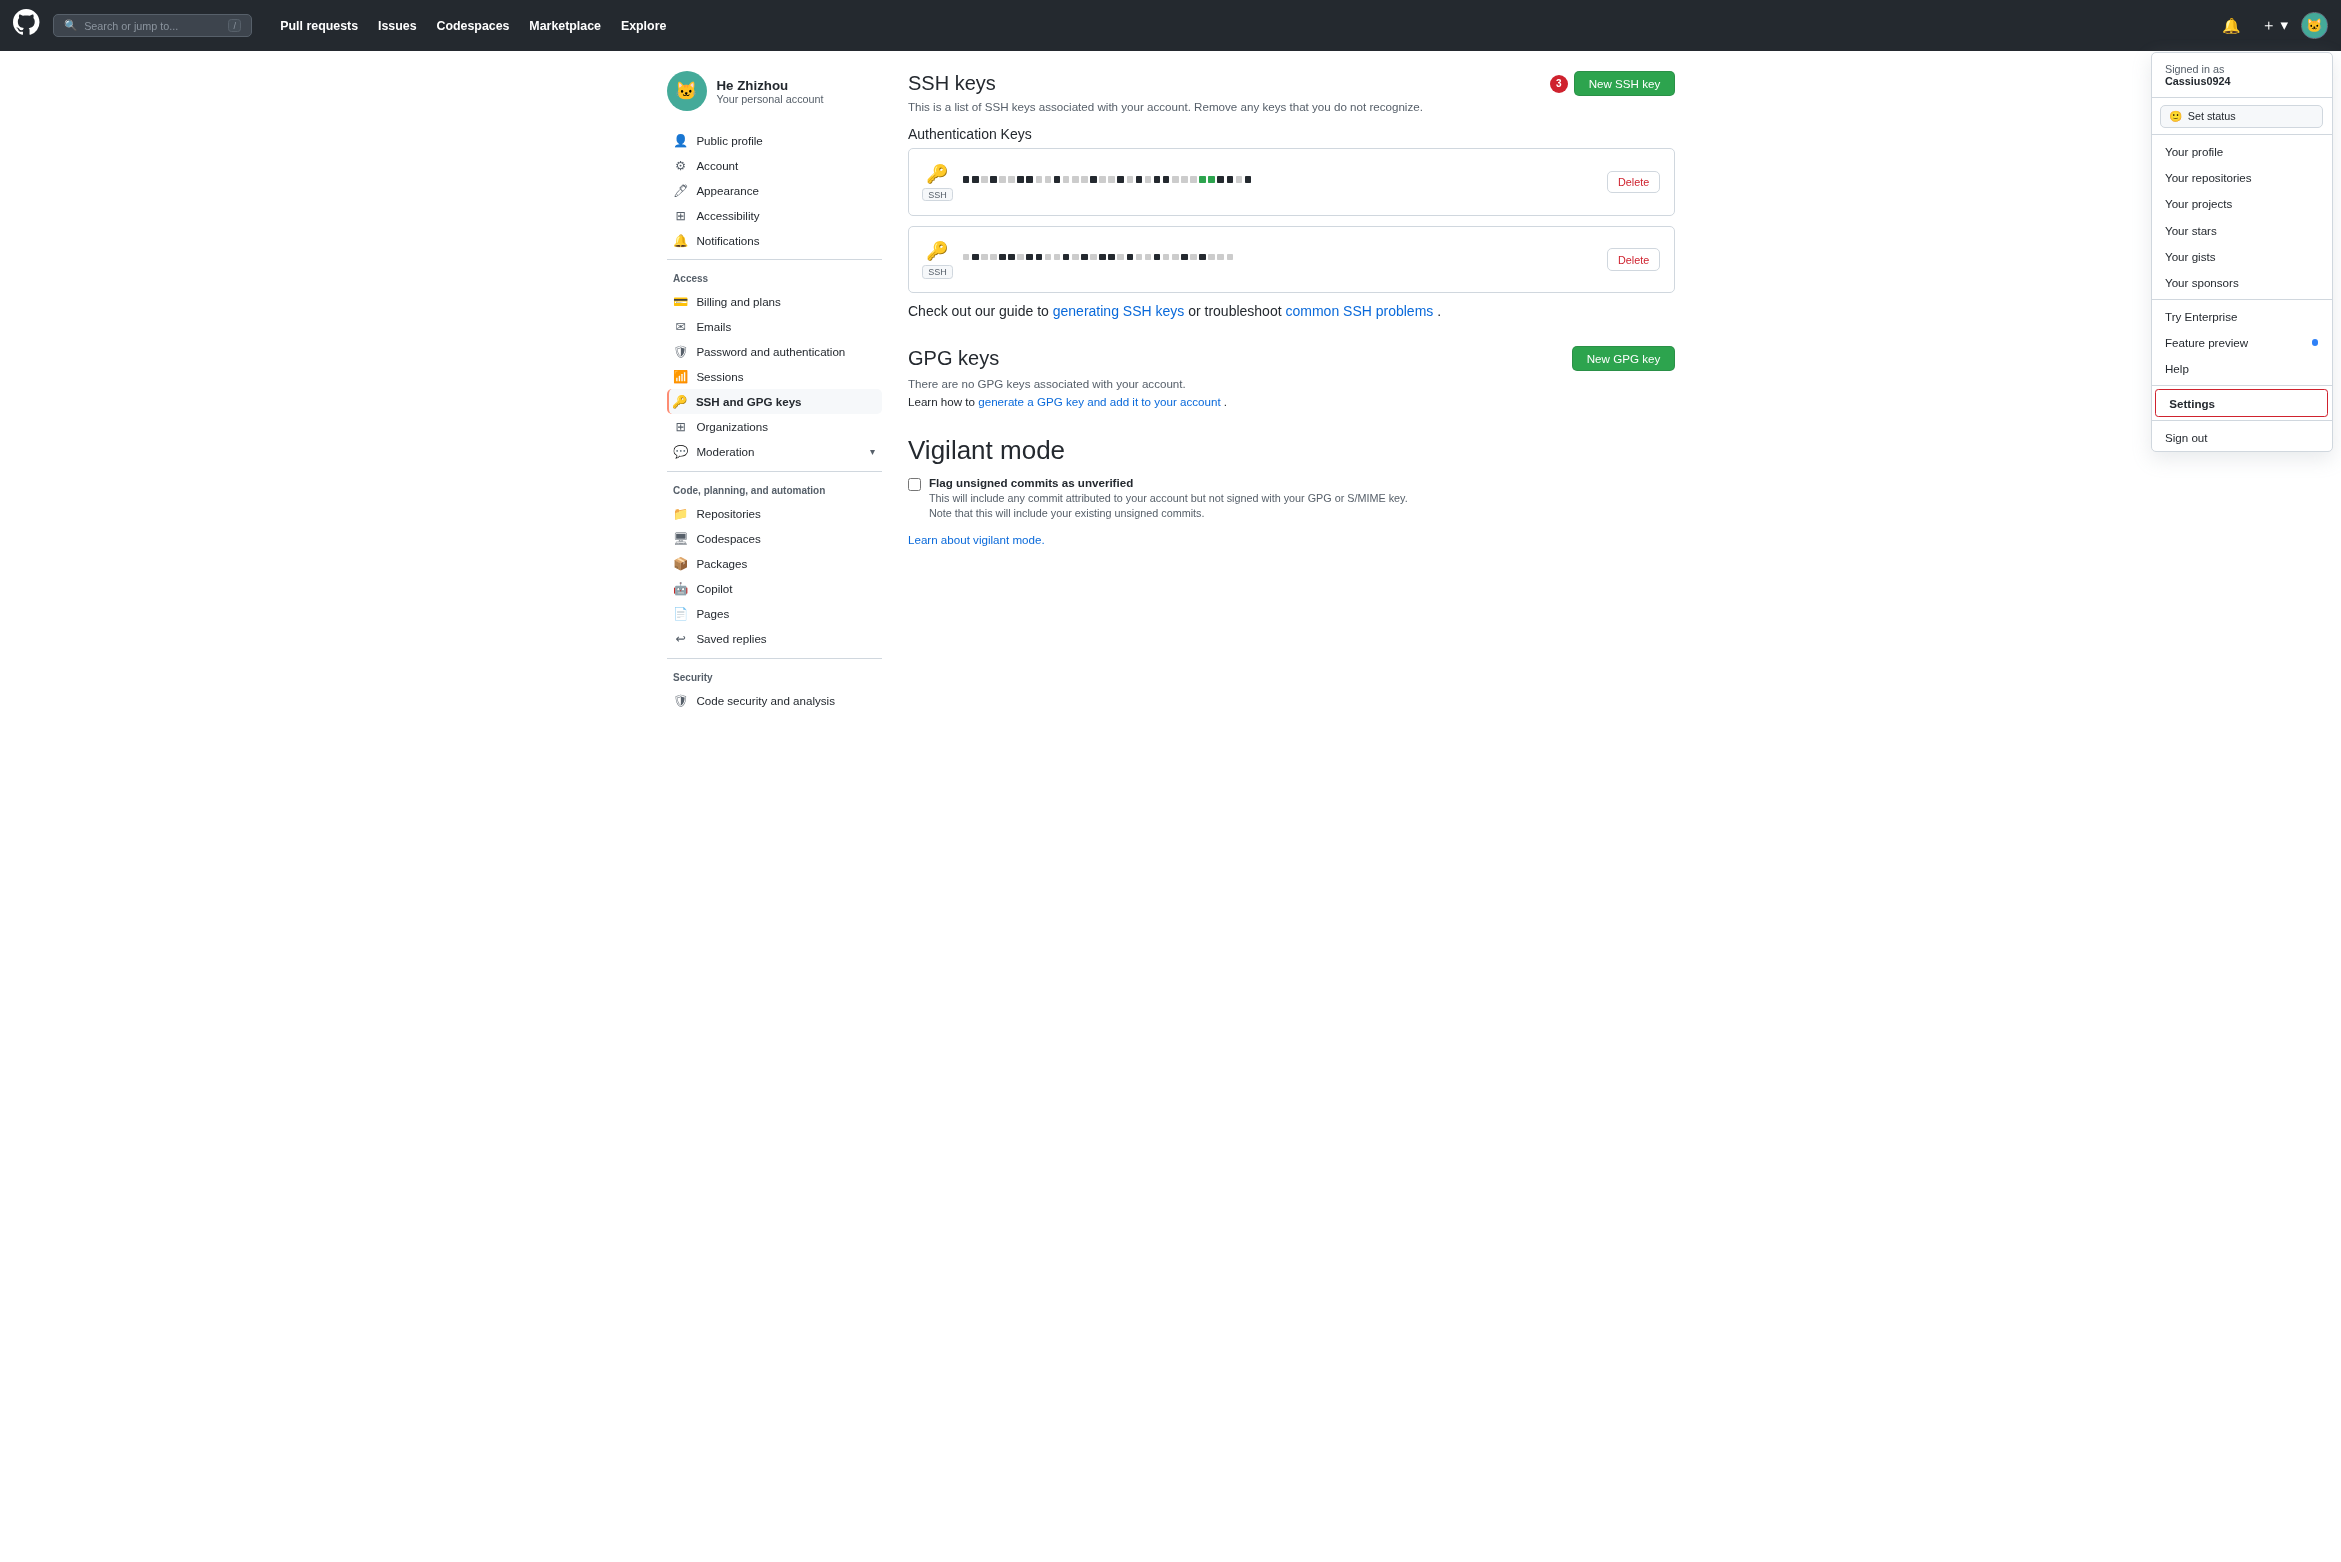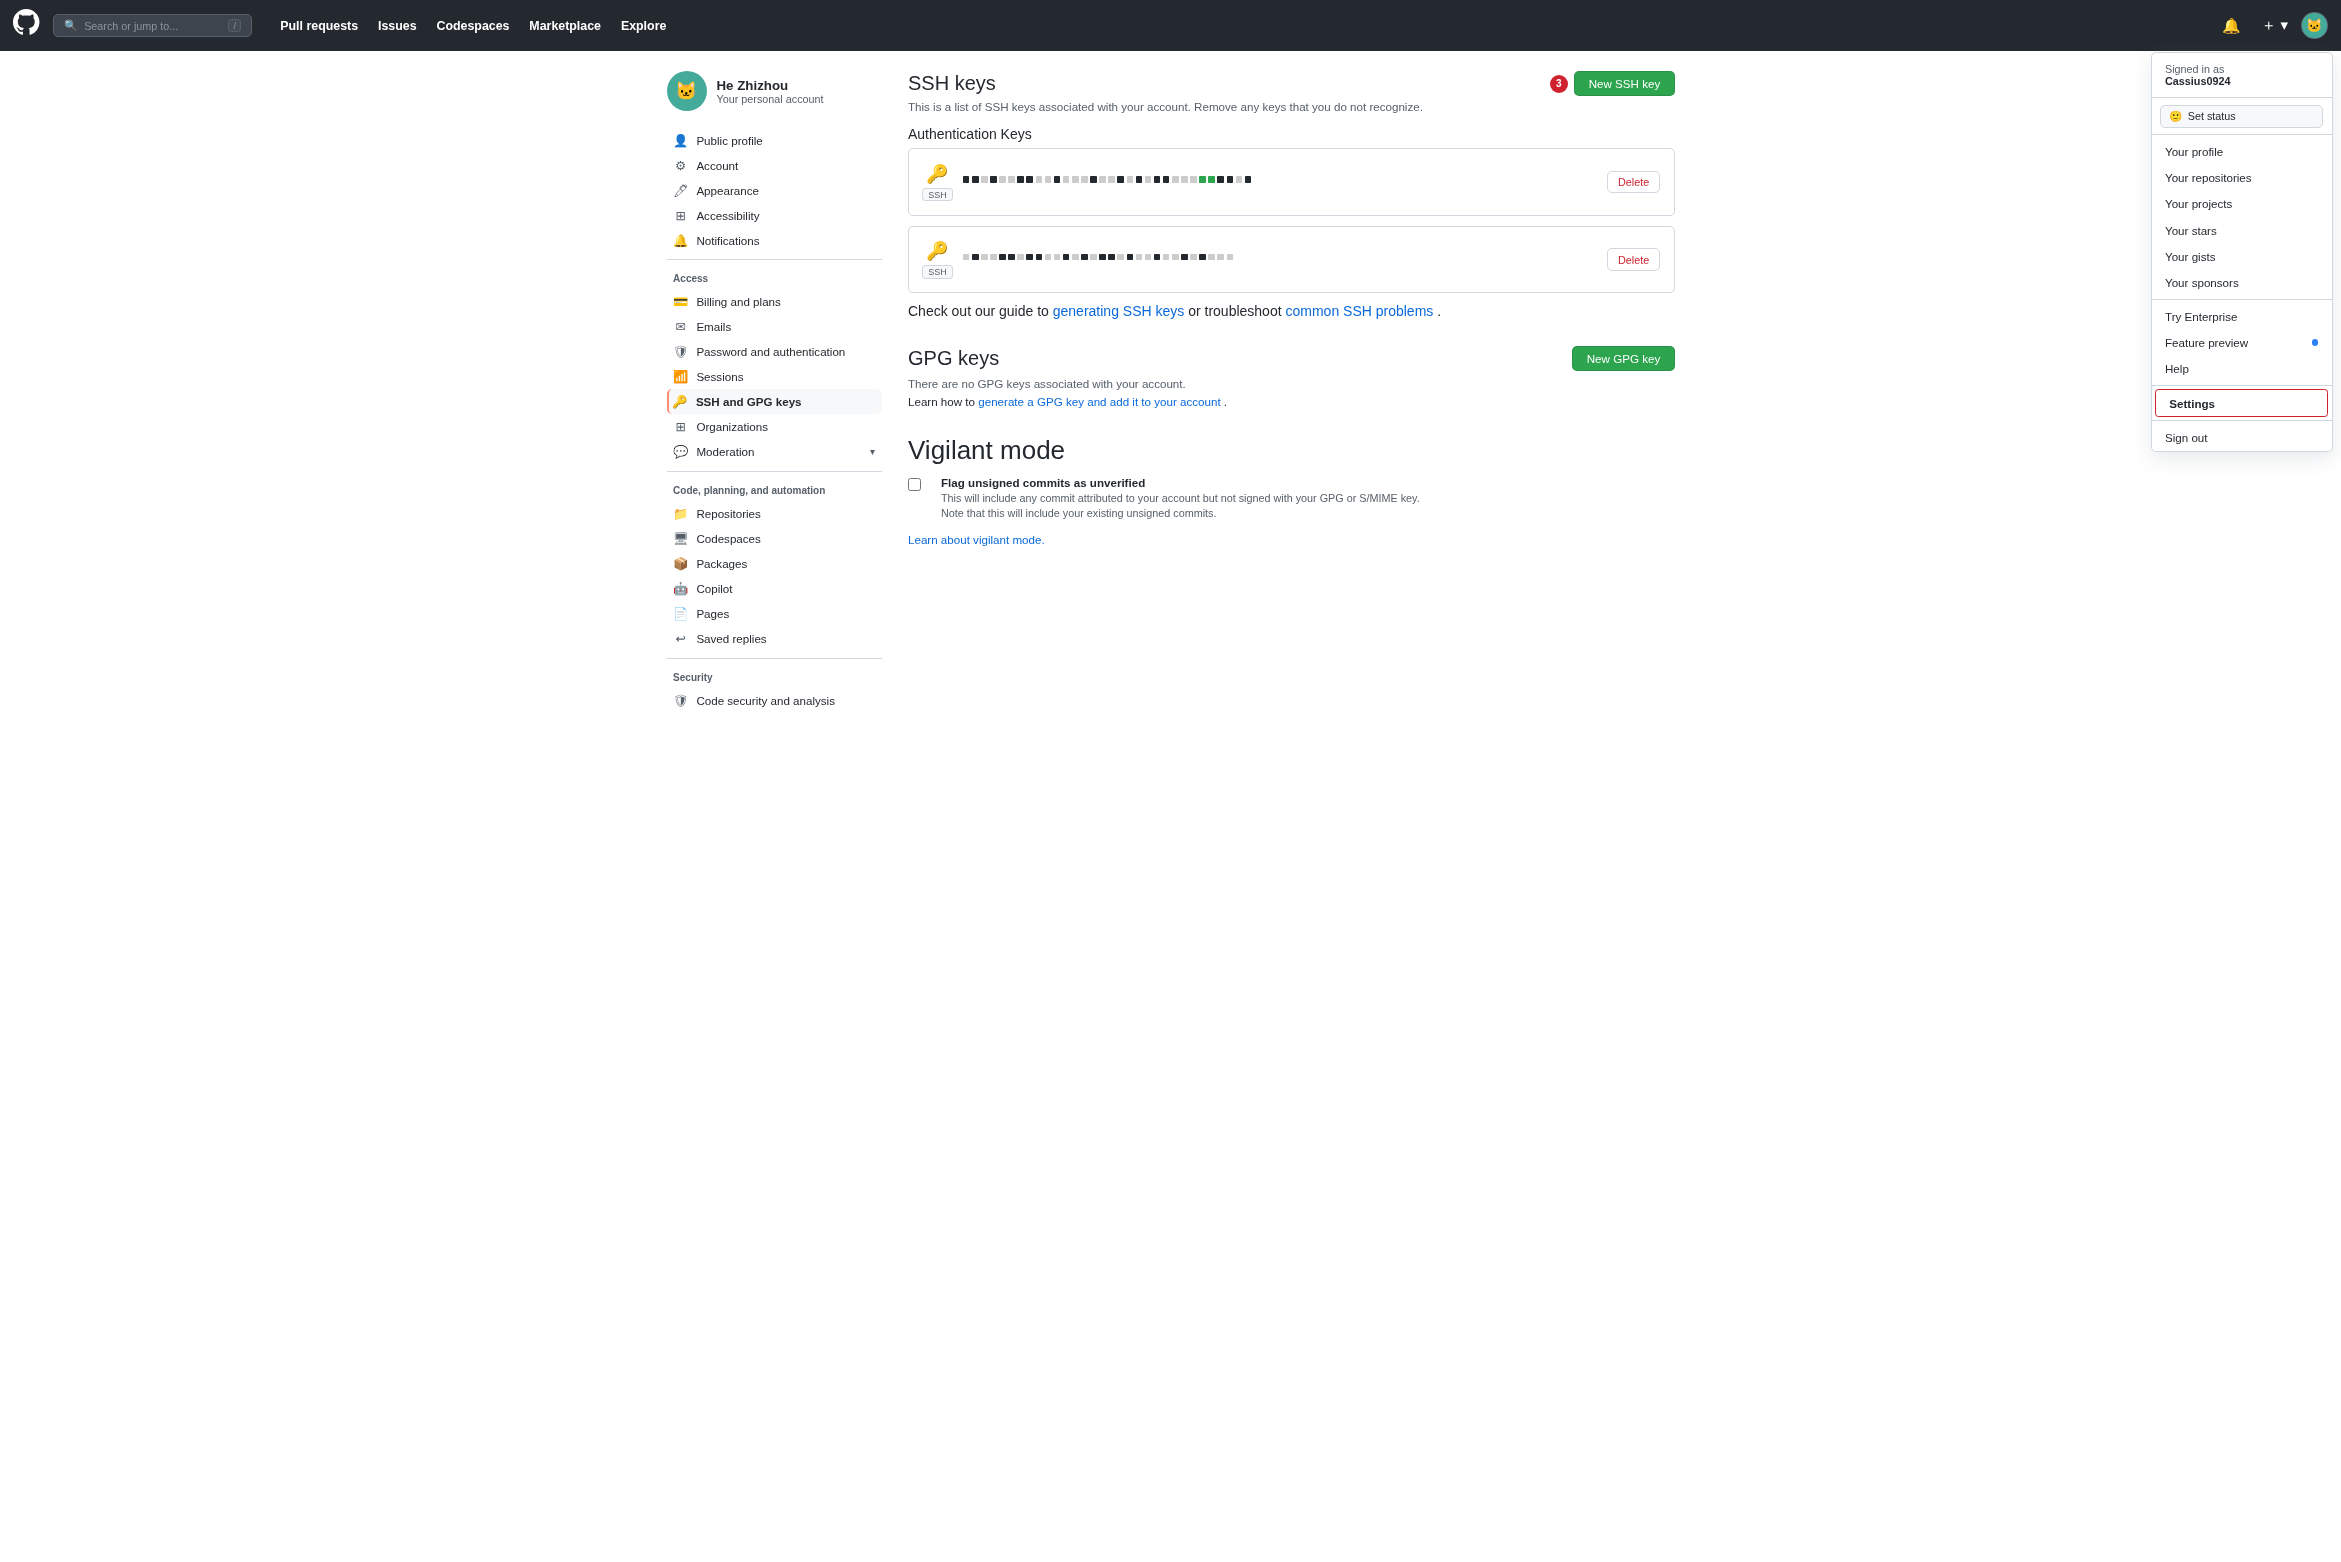--- a/index.html
+++ b/index.html
@@ -213,21 +213,21 @@
     .section-block-header {
       display: flex; align-items: center; justify-content: space-between;
       margin-bottom: 6.6px;
     }
     .empty-state { color: #57606a; font-size: 11.6px; margin-bottom: 5px; }
     .learn-link { color: #0969da; text-decoration: none; font-size: 11.6px; }
 
     
     .vigilant-section { margin-top: 26.5px; }
     .vigilant-title { font-size: 26px; font-weight: 400; margin-bottom: 10px; }
-    .checkbox-wrap { display: flex; gap: 20px; align-items: flex-start; margin-bottom: 6.6px; }
+    .checkbox-wrap { display: flex; gap: 8px; align-items: flex-start; margin-bottom: 6.6px; }
     .checkbox-wrap input[type=checkbox] { margin-top: 1.7px; flex-shrink: 0; }
     .checkbox-label { font-size: 11.6px; font-weight: 600; }
     .checkbox-desc { font-size: 10.8px; color: #57606a; margin-top: 3.3px; }
 
     
     .num-circle {
       width: 18px; height: 18px; border-radius: 50%;
       background: #cf222e; color: #fff;
       display: inline-flex; align-items: center; justify-content: center;
       font-size: 10px; font-weight: 700;

